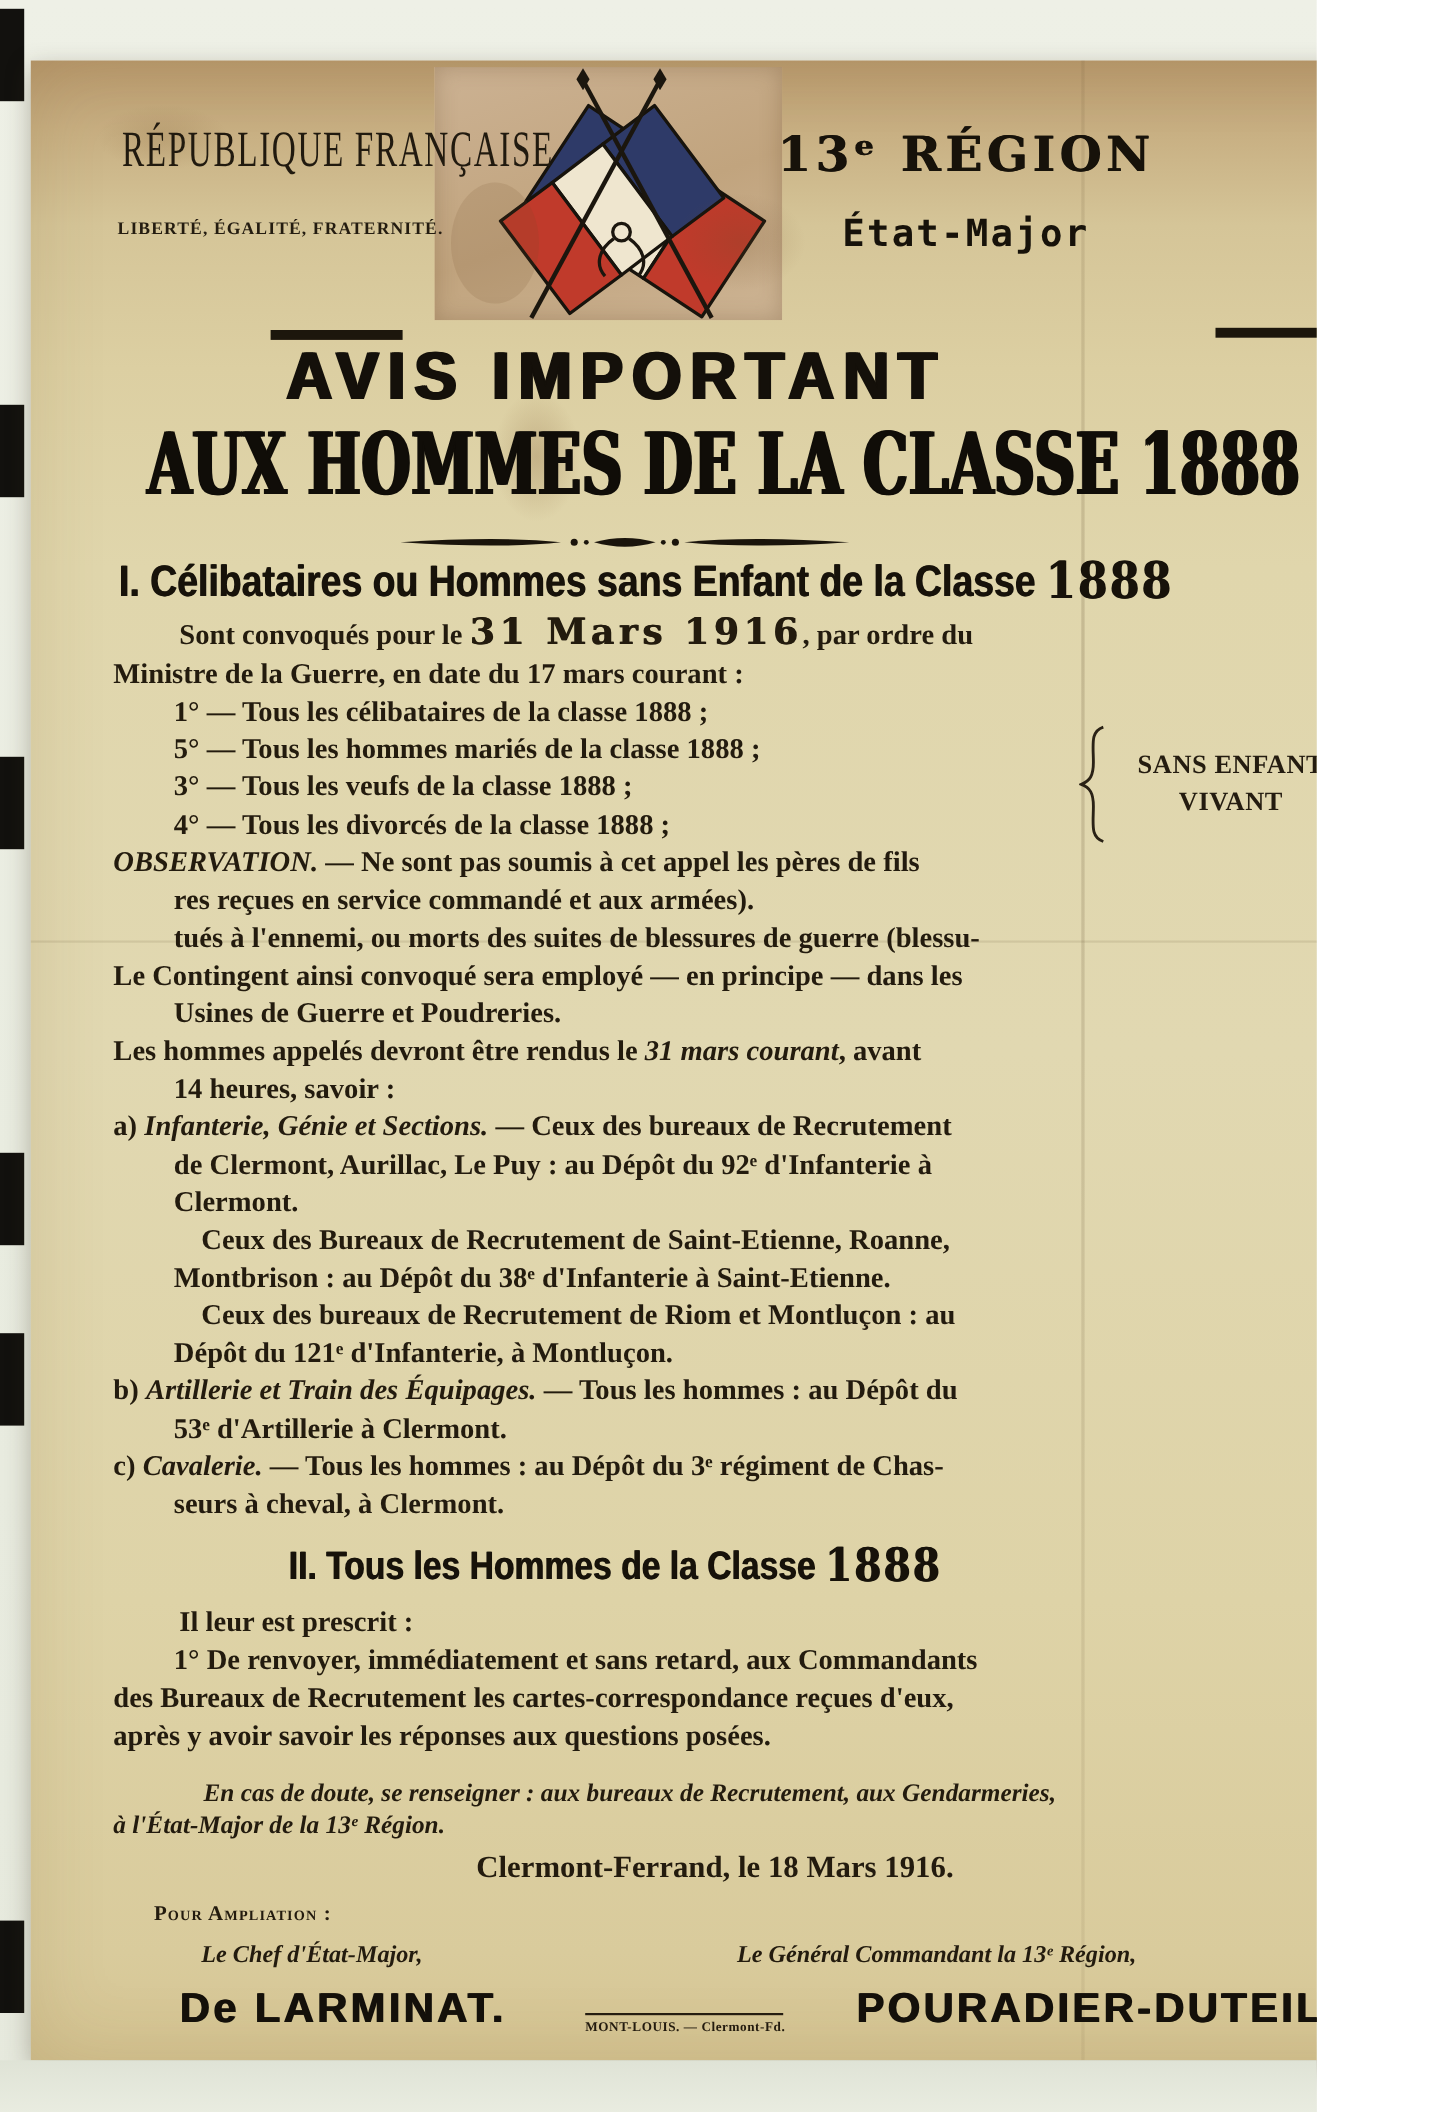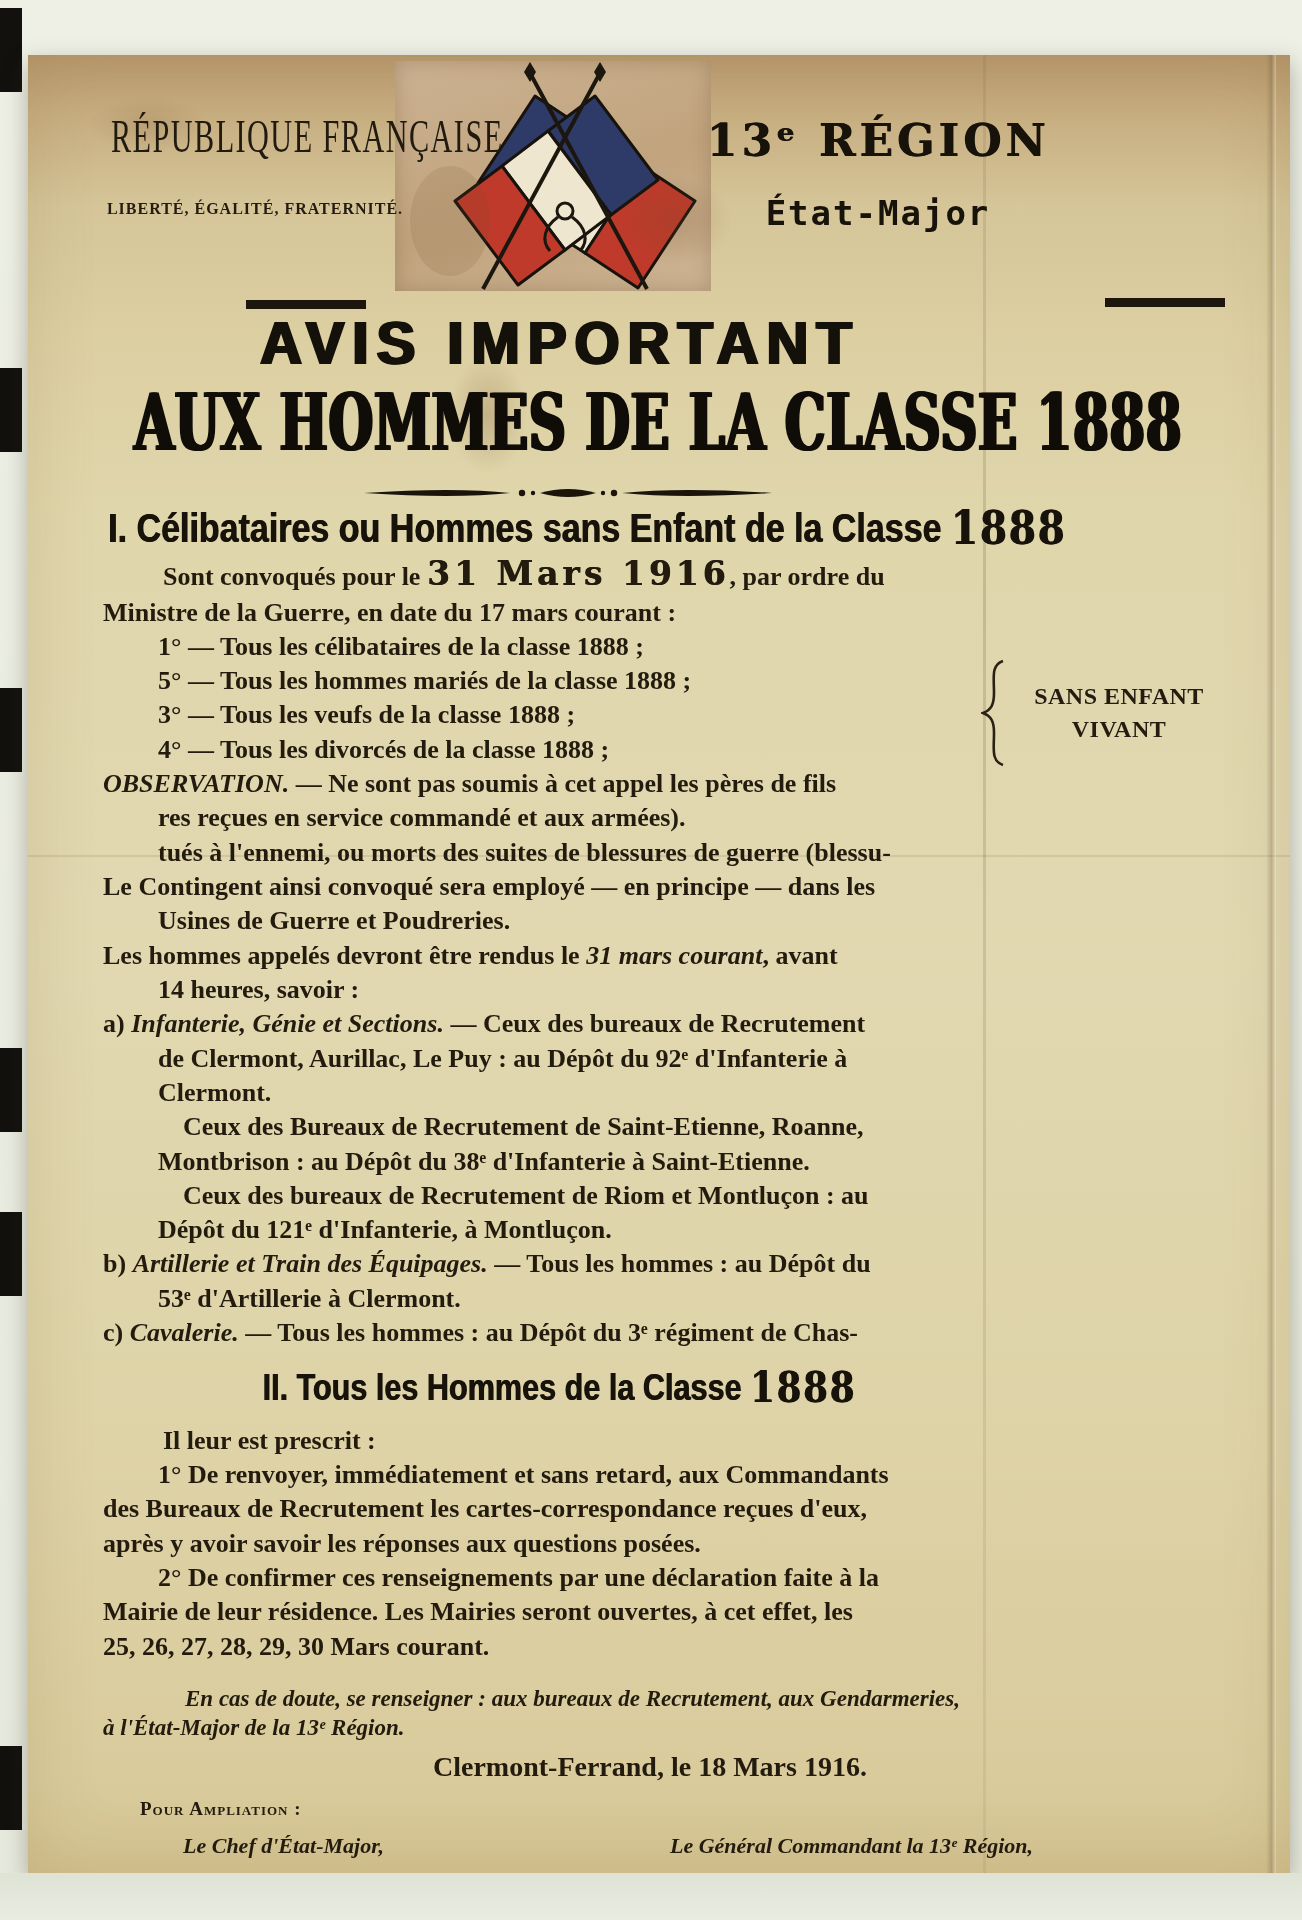--- a/index.html
+++ b/index.html
@@ -1,16 +1,16 @@
 <!DOCTYPE html>
 <html><head>
 <meta charset="utf-8">
 <style>
   html,body{margin:0;padding:0;}
-  .stage{position:relative;width:1302px;height:1920px;background:linear-gradient(180deg,#eef0e6 0%,#e9ece0 55%,#e6e9dd 100%);overflow:hidden;font-family:"Liberation Serif","DejaVu Serif",serif;color:#241c10;}
+  .stage{position:relative;width:1197px;height:1920px;background:linear-gradient(180deg,#eef0e6 0%,#e9ece0 55%,#e6e9dd 100%);overflow:hidden;font-family:"Liberation Serif","DejaVu Serif",serif;color:#241c10;}
   
   .poster{position:absolute;left:28px;top:55px;width:1262px;height:1818px;
     background:linear-gradient(180deg,#b2placeholder 0) ;
     background:linear-gradient(180deg,#b99a6e 0px,#c7ae81 55px,#d5c598 140px,#dccf A 0) ;
     background:linear-gradient(180deg,#b99a6e 0px,#c7ae81 60px,#d5c598 150px,#dccfa2 280px,#e0d6ac 460px,#e1d8b1 900px,#ded3a7 1400px,#d9cb9c 1720px,#d5c492 1818px);
     box-shadow:0 8px 22px rgba(60,50,30,.35), inset 0 0 70px rgba(120,90,40,.16);}
   .fold-v{position:absolute;left:955px;top:0;bottom:0;width:3px;background:linear-gradient(180deg,rgba(90,70,40,.10),rgba(90,70,40,.20) 30%,rgba(90,70,40,.08));}
   .fold-h{position:absolute;left:0;right:0;top:800px;height:2px;background:rgba(90,70,40,.12);}
   .edge-r{position:absolute;right:14px;top:0;bottom:0;width:10px;background:linear-gradient(90deg,transparent,rgba(110,85,50,.28) 55%,rgba(250,248,238,.35));}
   .stain{position:absolute;border-radius:50%;pointer-events:none;}
@@ -184,37 +184,33 @@
         <div class="pl55">Dépôt du 121ᵉ d'Infanterie, à Montluçon.</div>
       </div>
 
       <div>
         <div><span>b) </span><span class="it">Artillerie et Train des Équipages.</span><span> — Tous les hommes : au Dépôt du</span></div>
         <div class="pl55">53ᵉ d'Artillerie à Clermont.</div>
       </div>
 
       <div>
         <div><span>c) </span><span class="it">Cavalerie.</span><span> — Tous les hommes : au Dépôt du 3ᵉ régiment de Chas-</span></div>
+        <div class="pl55">seurs à cheval, à Clermont.</div>
       </div>
 
       <div class="sec2-head"><span>II. Tous les Hommes de la Classe </span><span class="year-big">1888</span></div>
 
       <div class="ti60">Il leur est prescrit :</div>
 
       <div>
         <div class="pl55">1° De renvoyer, immédiatement et sans retard, aux Commandants</div>
         <div>des Bureaux de Recrutement les cartes-correspondance reçues d'eux,</div>
         <div>après y avoir savoir les réponses aux questions posées.</div>
       </div>
 
-      <div>
-        <div class="pl55">2° De confirmer ces renseignements par une déclaration faite à la</div>
-        <div>Mairie de leur résidence. Les Mairies seront ouvertes, à cet effet, les</div>
-        <div>25, 26, 27, 28, 29, 30 Mars courant.</div>
-      </div>
 
       <div class="doute">
         <div class="ti82">En cas de doute, se renseigner : aux bureaux de Recrutement, aux Gendarmeries,</div>
         <div>à l'État-Major de la 13ᵉ Région.</div>
       </div>
 
       <div class="dateline">Clermont-Ferrand, le 18 Mars 1916.</div>
 
       <div class="ampliation">Pour Ampliation :</div>
 

